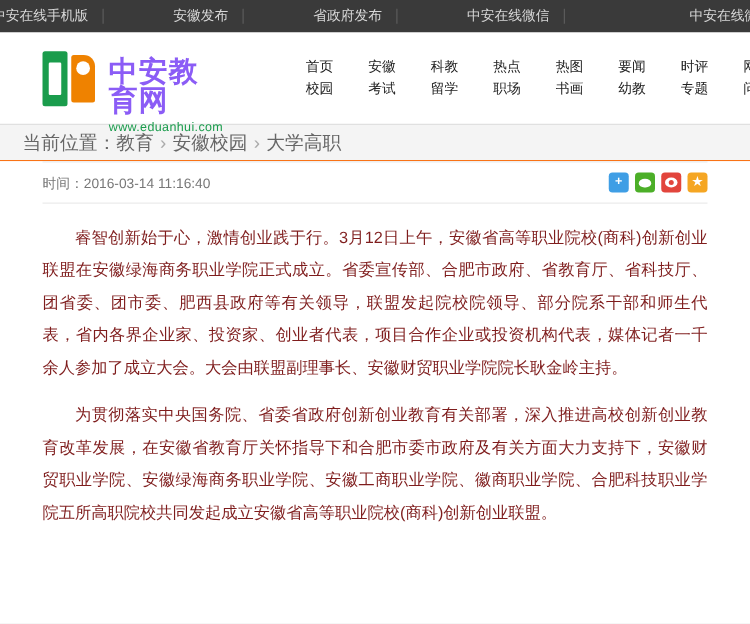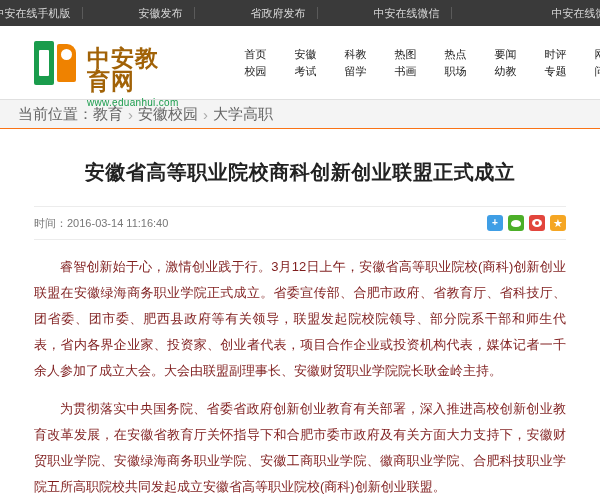--- a/index.html
+++ b/index.html
@@ -101,21 +101,21 @@
     position: absolute;
     left: 4px; top: 5px;
     width: 11px; height: 11px;
     background: #fff;
     border-radius: 50%;
   }
   .logo-text { line-height: 1; }
   .logo-title {
     font-size: 23px;
     font-weight: bold;
-    color: #a16207;
+    color: #8b5cf6;
     letter-spacing: 1px;
     font-family: "DejaVu Sans", sans-serif;
     margin-top: 29px;
   }
   .logo-url {
     margin-top: 5px;
     font-size: 10px;
     color: #1a9c4c;
     letter-spacing: 0.3px;
   }
@@ -281,26 +281,26 @@
       </div>
       <div class="nav-item">
         <span class="l1">安徽</span>
         <span class="l2">考试</span>
       </div>
       <div class="nav-item">
         <span class="l1">科教</span>
         <span class="l2">留学</span>
       </div>
       <div class="nav-item">
+        <span class="l1">热点</span>
+        <span class="l2">职场</span>
+      </div>
+      <div class="nav-item">
         <span class="l1">热图</span>
         <span class="l2">书画</span>
-      </div>
-      <div class="nav-item">
-        <span class="l1">热点</span>
-        <span class="l2">职场</span>
       </div>
       <div class="nav-item">
         <span class="l1">要闻</span>
         <span class="l2">幼教</span>
       </div>
       <div class="nav-item">
         <span class="l1">时评</span>
         <span class="l2">专题</span>
       </div>
       <div class="nav-item">
@@ -313,21 +313,20 @@
   <div class="crumbbar">
     <span>当前位置：</span>
     <a href="#">教育</a>
     <span class="sep">›</span>
     <a href="#">安徽校园</a>
     <span class="sep">›</span>
     <a href="#">大学高职</a>
   </div>
 
   <div class="article">
-    <div class="art-title">安徽省高等职业院校商科创新创业联盟正式成立</div>
 
     <div class="art-meta">
       <div>
         <span>时间：</span><span>2016-03-14 11:16:40</span>
       </div>
       <div class="share">
         <span class="sh sh-plus">+</span>
         <span class="sh sh-wechat"></span>
         <span class="sh sh-sina"></span>
         <span class="sh sh-star">

